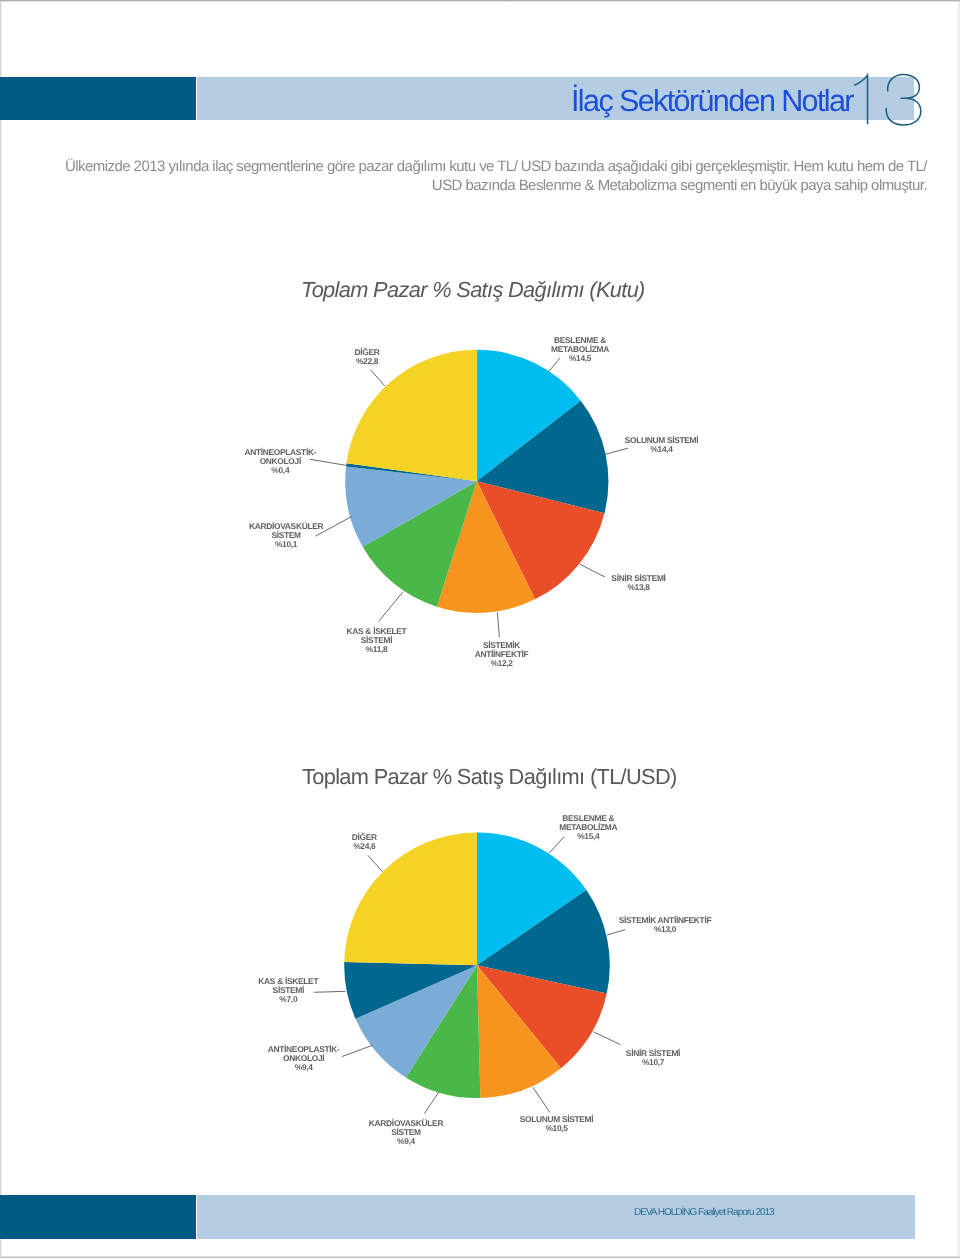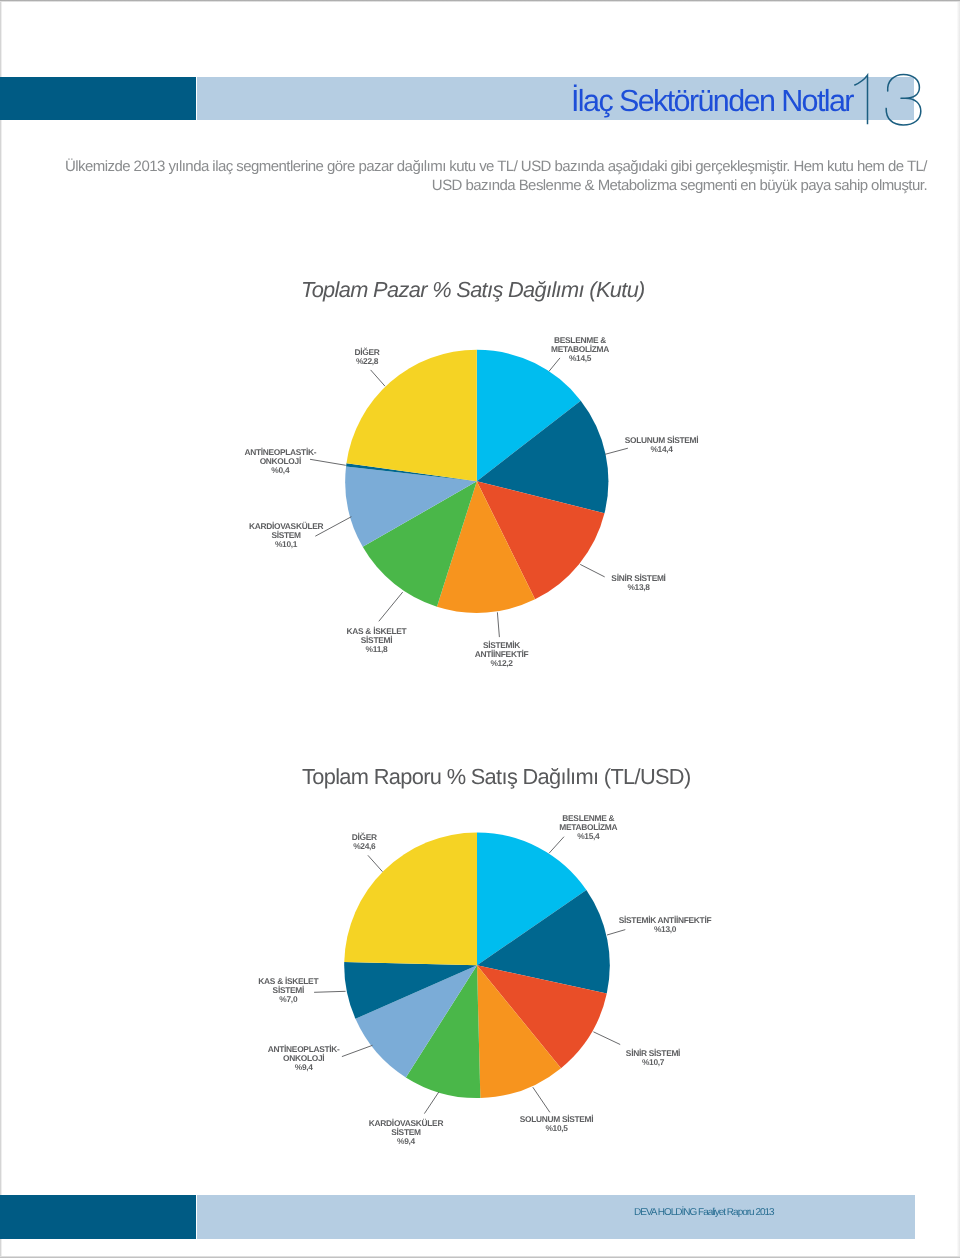--- a/index.html
+++ b/index.html
@@ -63,21 +63,21 @@
 
   <svg class="hdr-num" width="80" height="70" viewBox="848 62 80 70">
     <title>13</title>
     <path d="M 854.3 85.3 C 858.5 83.4 864.2 79.8 867.5 75.1 L 867.5 124.3" fill="none" stroke="#1B5E80" stroke-width="1.5" stroke-linecap="butt" stroke-linejoin="miter"></path>
     <path d="M 887.7 91.0 C 887.0 80.8 894.0 74.4 903.5 74.4 C 913.2 74.4 919.4 80.0 919.4 87.6 C 919.4 94.6 913.4 98.2 904.8 98.2 L 901.0 98.2 L 905.5 98.2 C 914.9 98.2 920.8 103.3 920.8 111.3 C 920.8 119.6 913.8 125.0 903.2 125.0 C 892.2 125.0 885.9 118.3 886.2 108.4" fill="none" stroke="#1B5E80" stroke-width="1.55" stroke-linecap="round" stroke-linejoin="round"></path>
   </svg>
 
   <div class="intro">Ülkemizde 2013 yılında ilaç segmentlerine göre pazar dağılımı kutu ve TL/ USD bazında aşağıdaki gibi gerçekleşmiştir. Hem kutu hem de TL/ USD bazında Beslenme &amp; Metabolizma segmenti en büyük paya sahip olmuştur.</div>
 
   <div class="chart-title" id="ctitle0" style="top: 279px; left: 301px; font-style: italic;">Toplam Pazar % Satış Dağılımı (Kutu)</div>
-  <div class="chart-title" id="ctitle1" style="top: 766px; left: 302px;">Toplam Raporu % Satış Dağılımı (TL/USD)</div>
+  <div class="chart-title" id="ctitle1" style="top: 766px; left: 302px;">Toplam Pazar % Satış Dağılımı (TL/USD)</div>
 
   <svg class="chart-svg" id="charts" width="960" height="1260">
       <path d="M 476.8 481.3 L 476.80 349.70 A 131.6 131.6 0 0 1 580.78 400.64 Z" fill="#00BDEF"></path>
       <path d="M 476.8 481.3 L 580.78 400.64 A 131.6 131.6 0 0 1 604.47 513.23 Z" fill="#00678F"></path>
       <path d="M 476.8 481.3 L 604.47 513.23 A 131.6 131.6 0 0 1 535.07 599.30 Z" fill="#E94E28"></path>
       <path d="M 476.8 481.3 L 535.07 599.30 A 131.6 131.6 0 0 1 436.92 606.71 Z" fill="#F7941E"></path>
       <path d="M 476.8 481.3 L 436.92 606.71 A 131.6 131.6 0 0 1 362.69 546.86 Z" fill="#4AB749"></path>
       <path d="M 476.8 481.3 L 362.69 546.86 A 131.6 131.6 0 0 1 346.04 466.45 Z" fill="#7BACD7"></path>
       <path d="M 476.8 481.3 L 346.04 466.45 A 131.6 131.6 0 0 1 346.46 463.17 Z" fill="#00678F"></path>
       <path d="M 476.8 481.3 L 346.46 463.17 A 131.6 131.6 0 0 1 476.80 349.70 Z" fill="#F5D324"></path>

